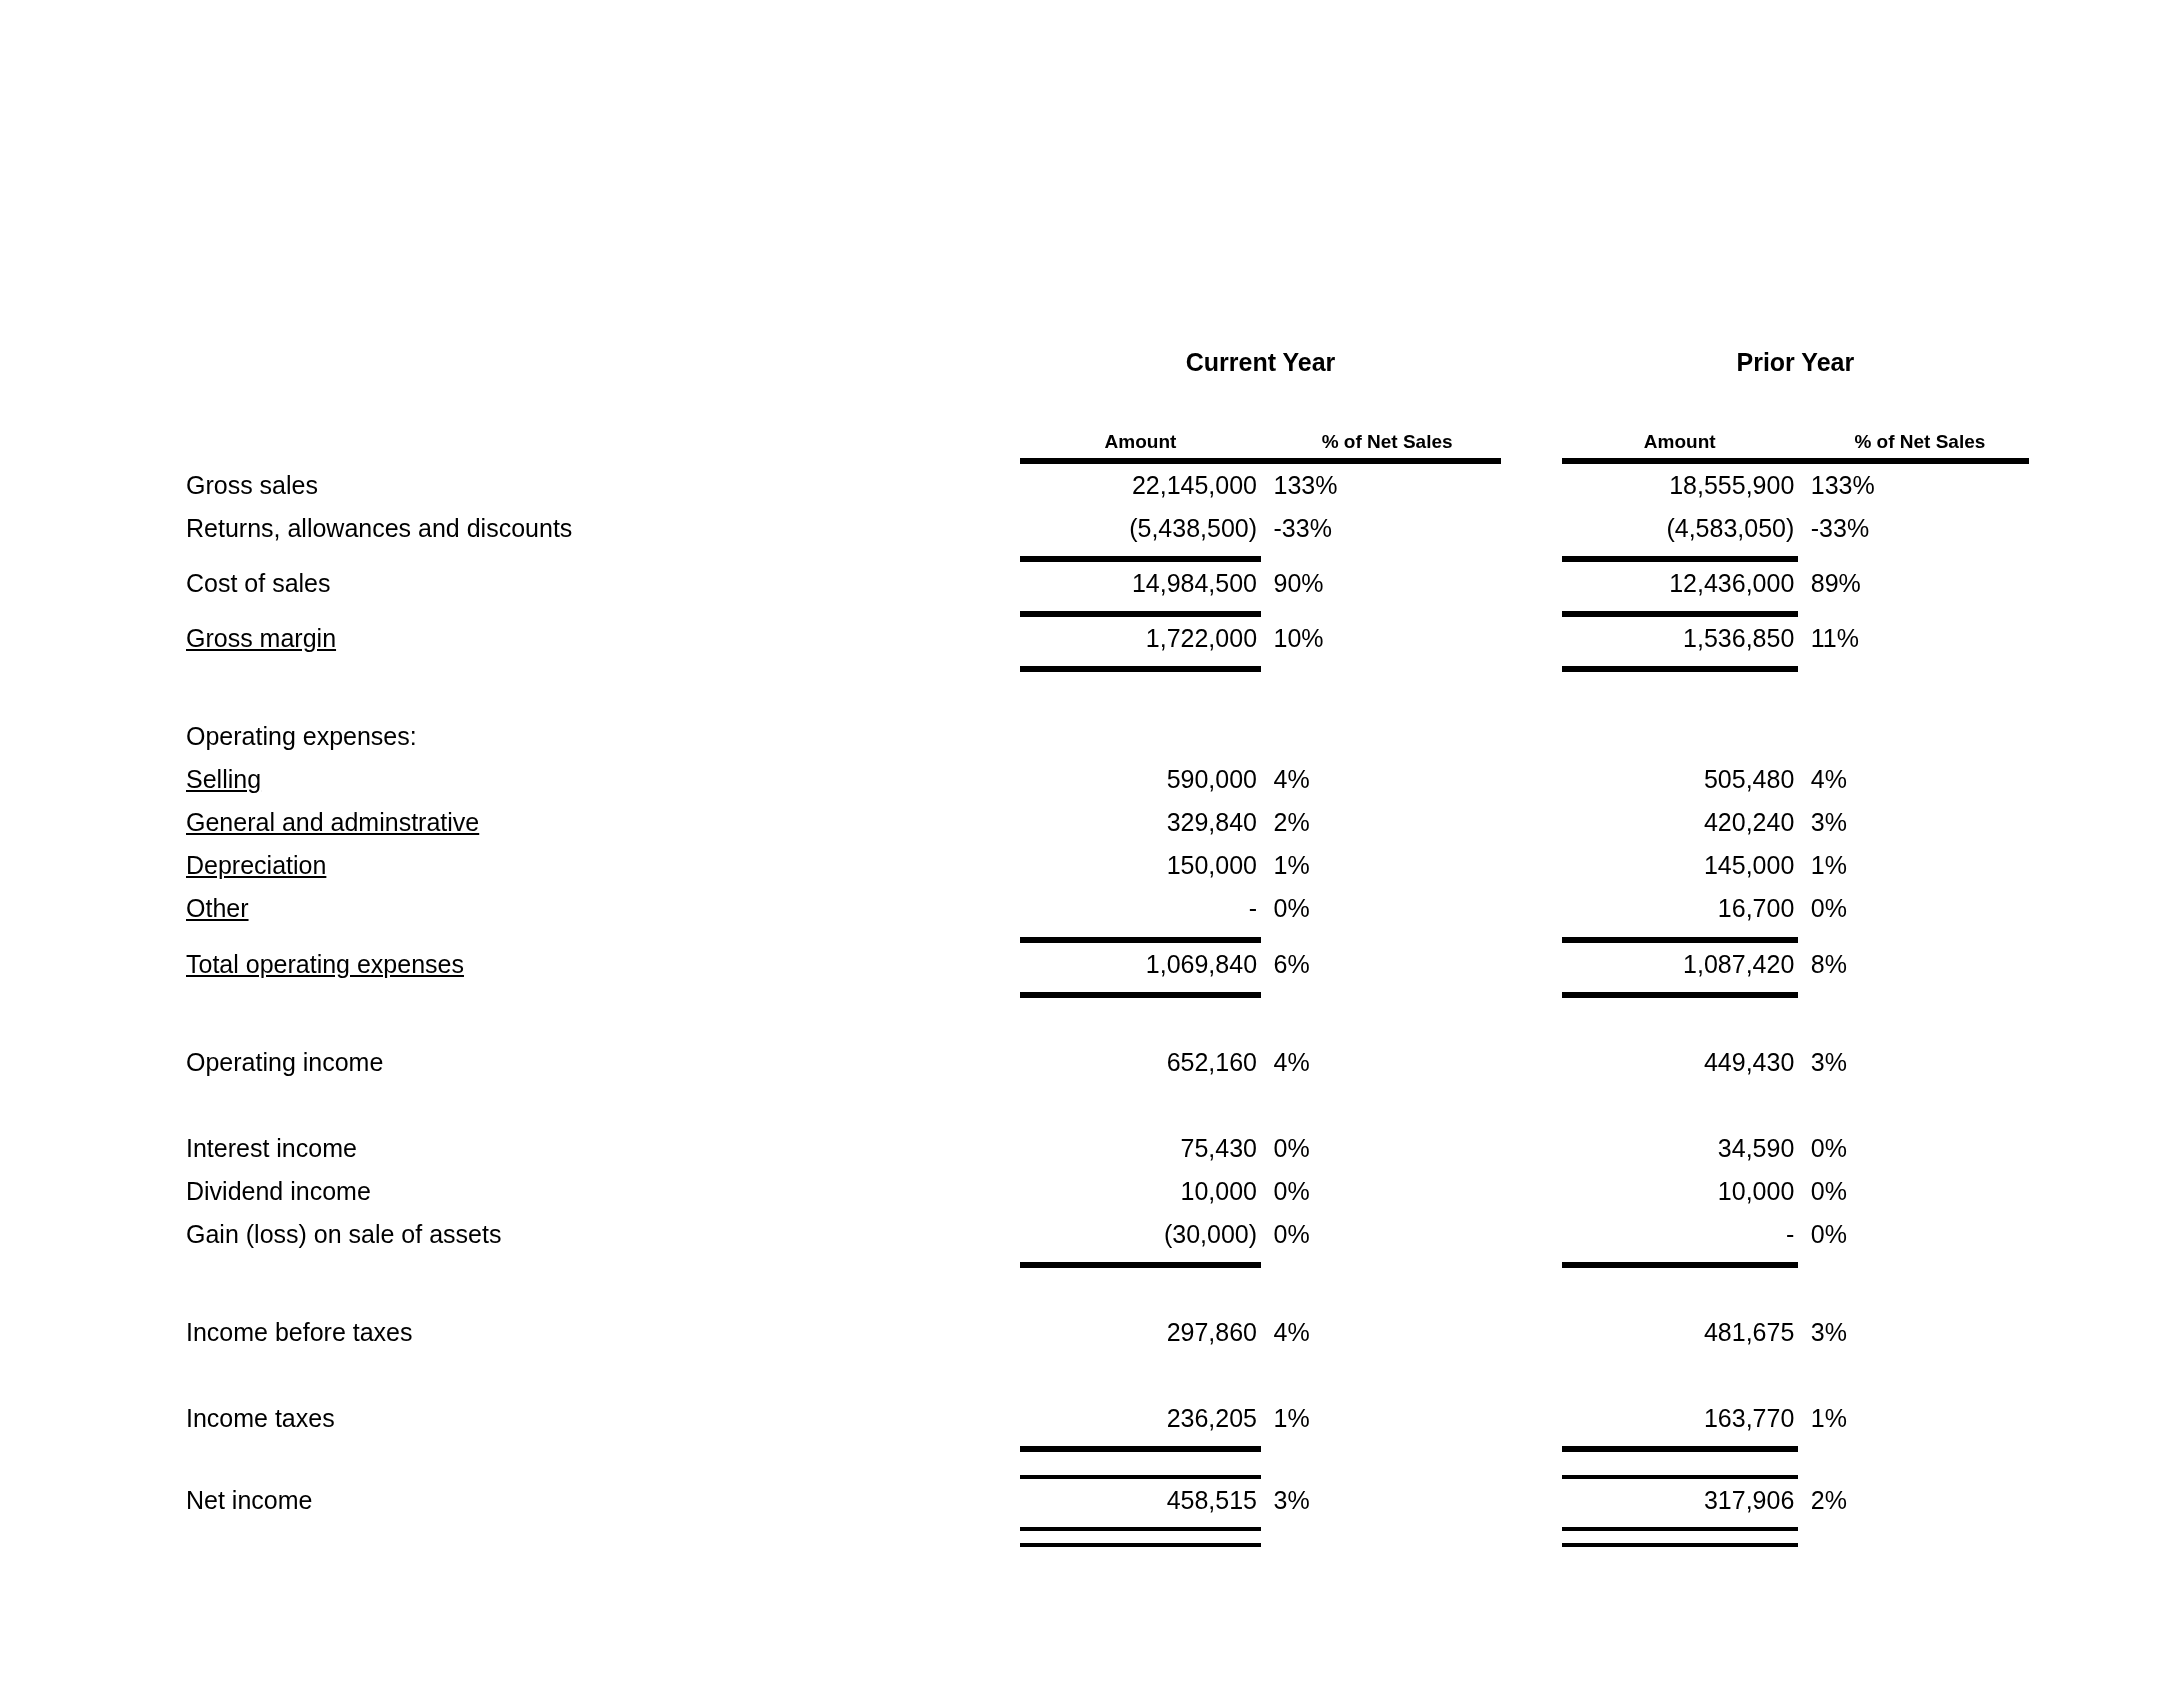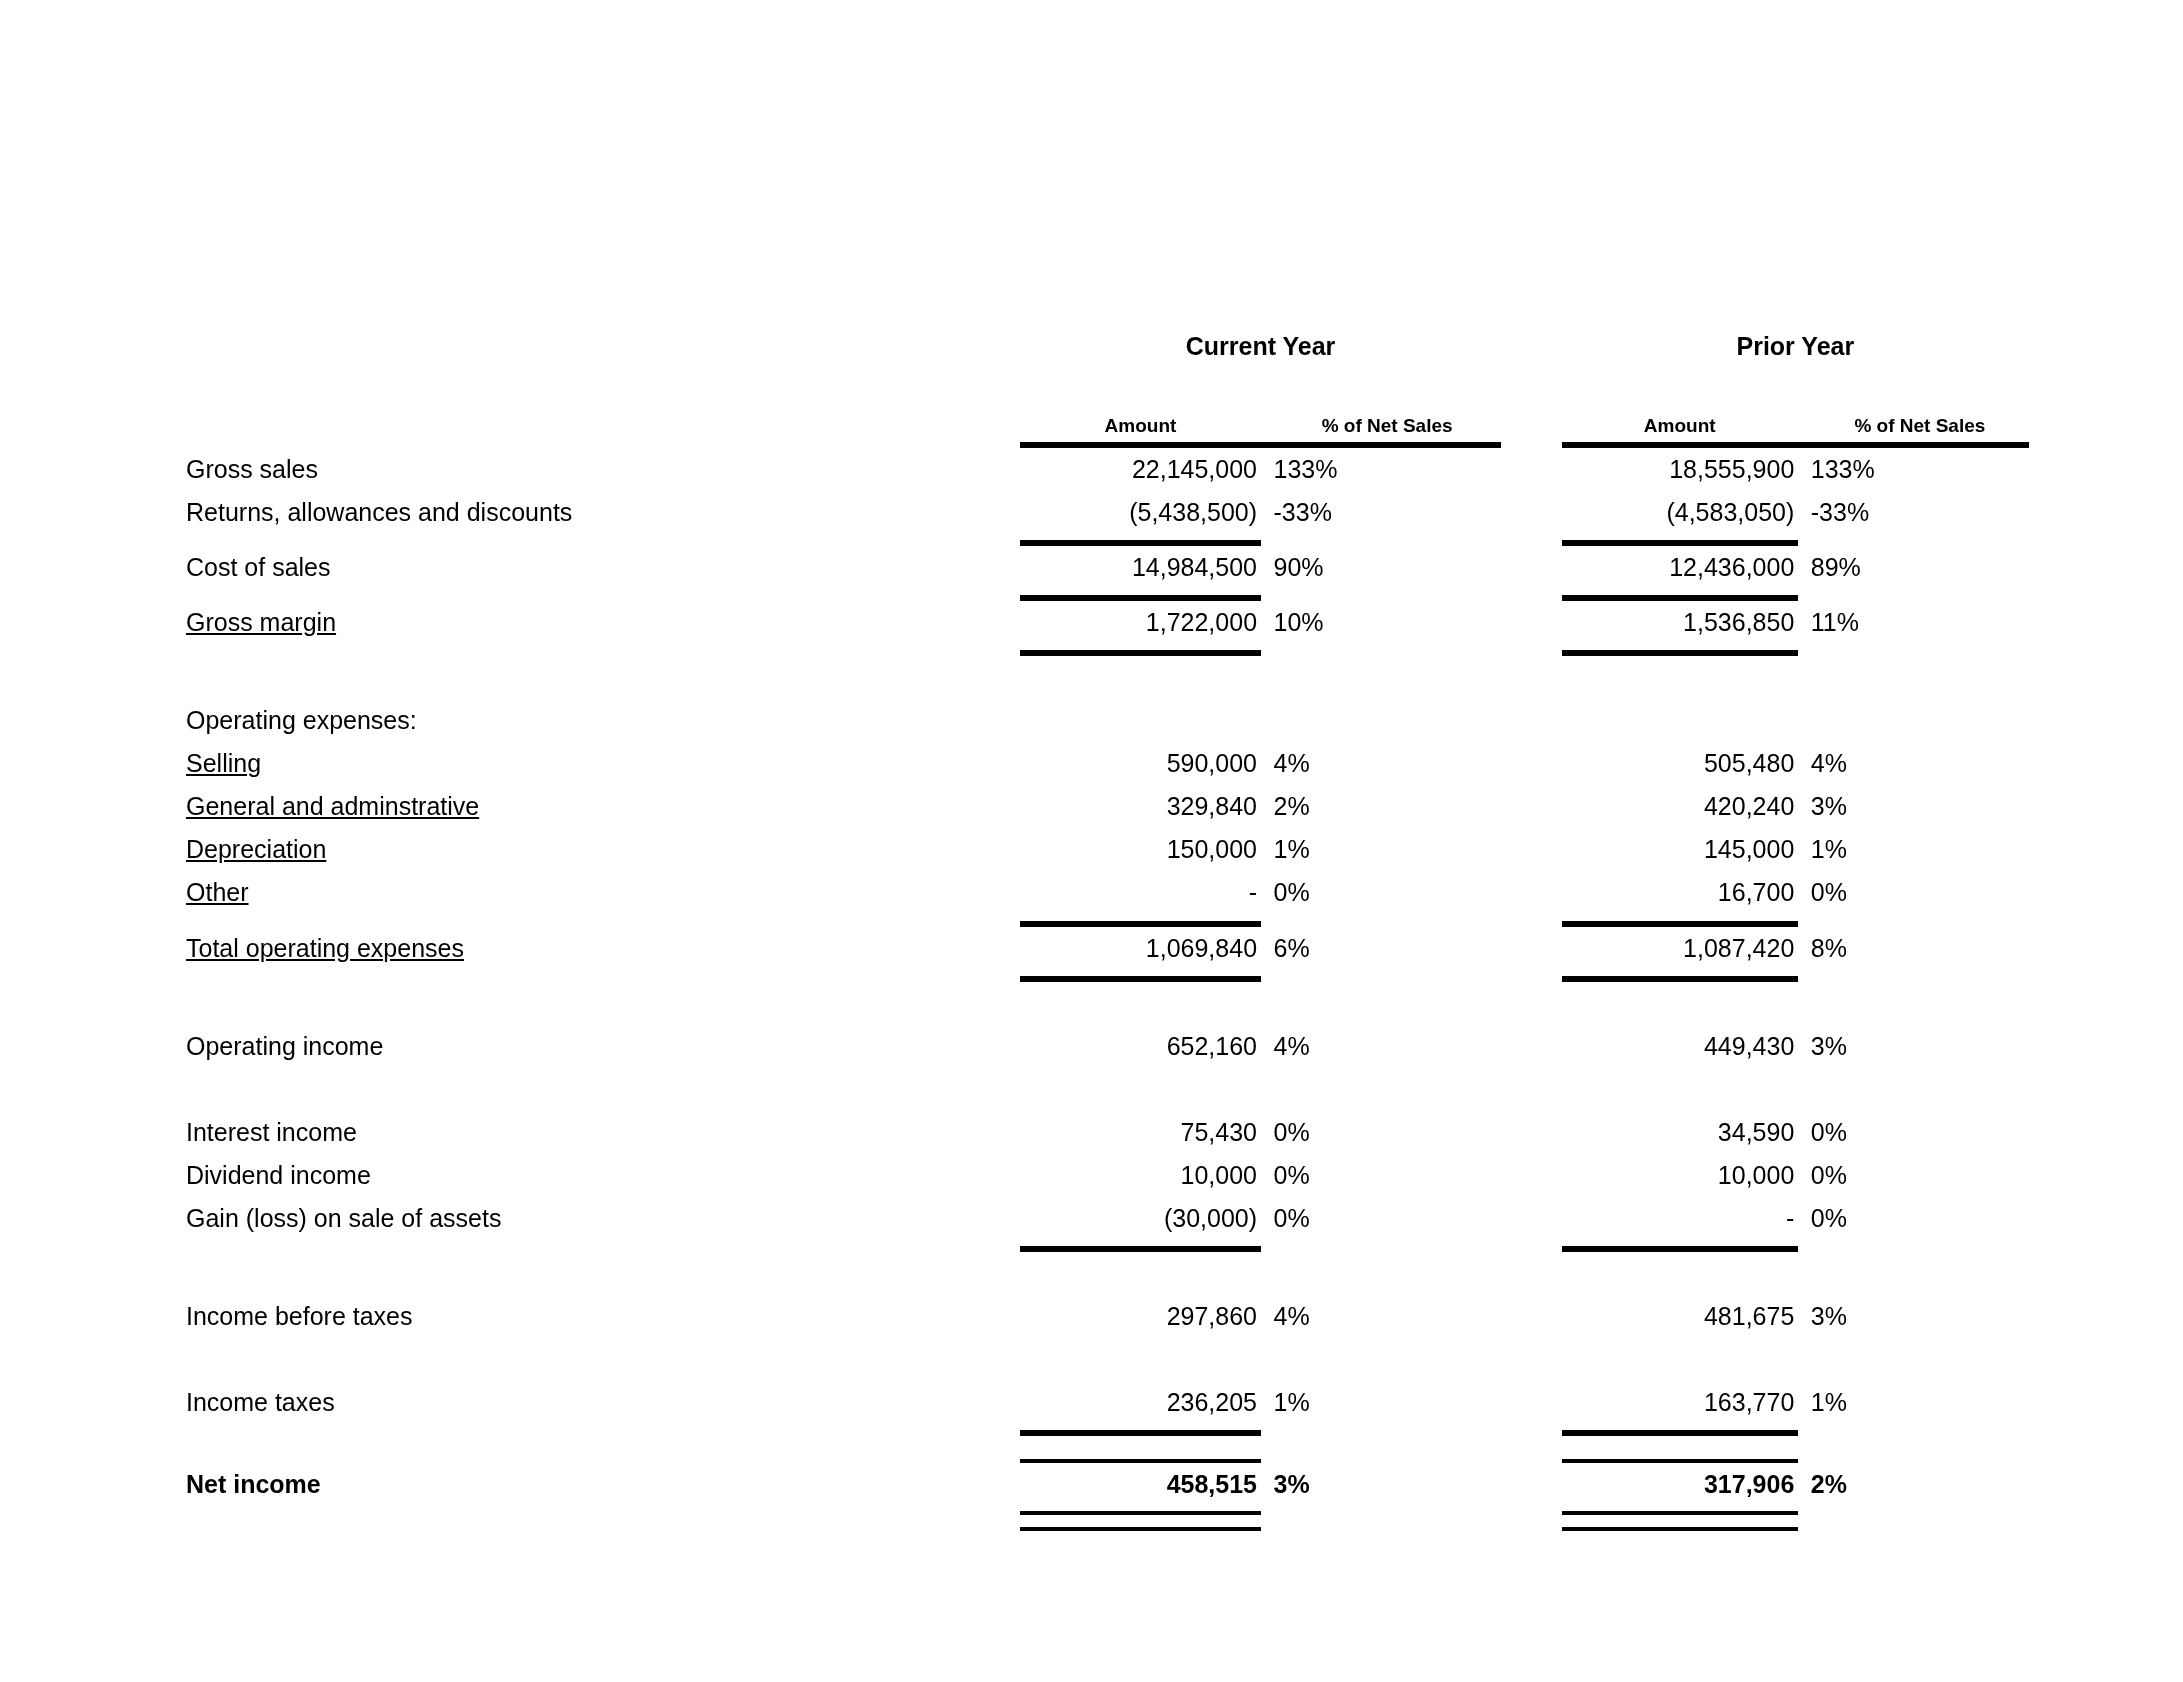--- a/index.html
+++ b/index.html
@@ -31,21 +31,21 @@
     font-size: 27px;
     font-weight: bold;
     letter-spacing: -0.1px;
     line-height: 47px;
   }
 
   
   table.stmt {
     position: absolute;
     left: 186px;
-    top: 310px;
+    top: 326px;
     width: 1843px;
     border-collapse: collapse;
     table-layout: fixed;
   }
   table.stmt td, table.stmt th {
     padding: 0;
     margin: 0;
     vertical-align: bottom;
     font-weight: normal;
   }
@@ -87,21 +87,21 @@
     height: 43px;
     font-size: 25px;
     line-height: 43px;
   }
   tr.data td.label { text-align: left; white-space: nowrap; }
   tr.data td.amt   { text-align: right; padding-right: 3.5px; }
   tr.data td.pct   { text-align: left; padding-right: 3.5px; }
 
   td.indent1 { padding-left: 39px; text-decoration: underline; }
 
-  tr.data.bold td { font-weight: bold; }
+  tr.data.bold td { font-weight: normal; }
 
   
   tr.spacer td { height: 43px; }
 
   
   tr.ruler td { height: 0; line-height: 0; font-size: 0; }
   tr.ruler td.seg { border-bottom: 6.1px solid #000; height: 6.1px; }
   tr.ruler-thin td { height: 0; line-height: 0; font-size: 0; }
   tr.ruler-thin td.seg { border-bottom: 4.4px solid #000; height: 4.4px; }
   tr.ruler-gap td { height: 7.9px; line-height: 0; font-size: 0; }

